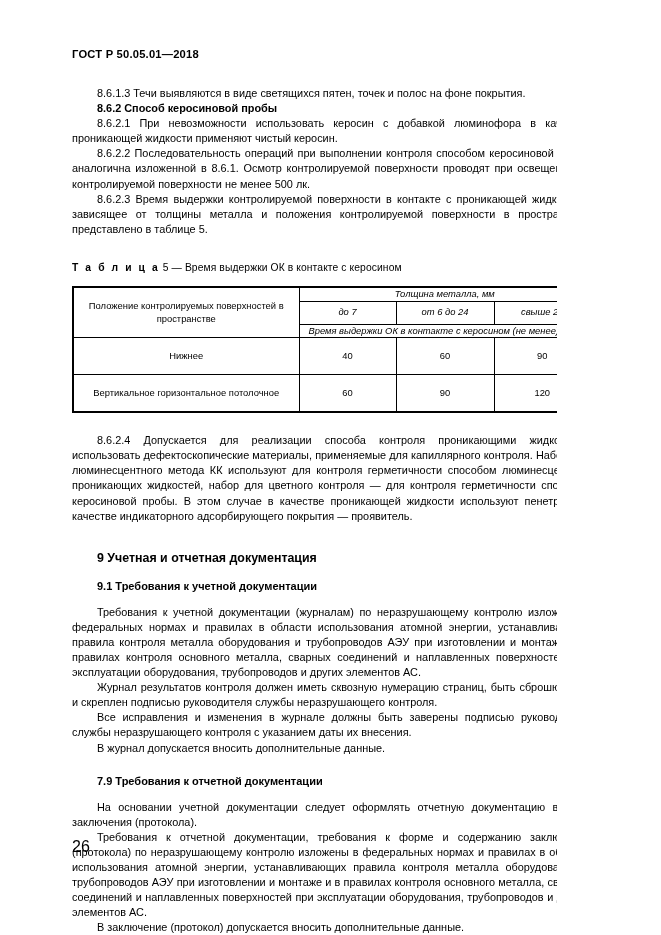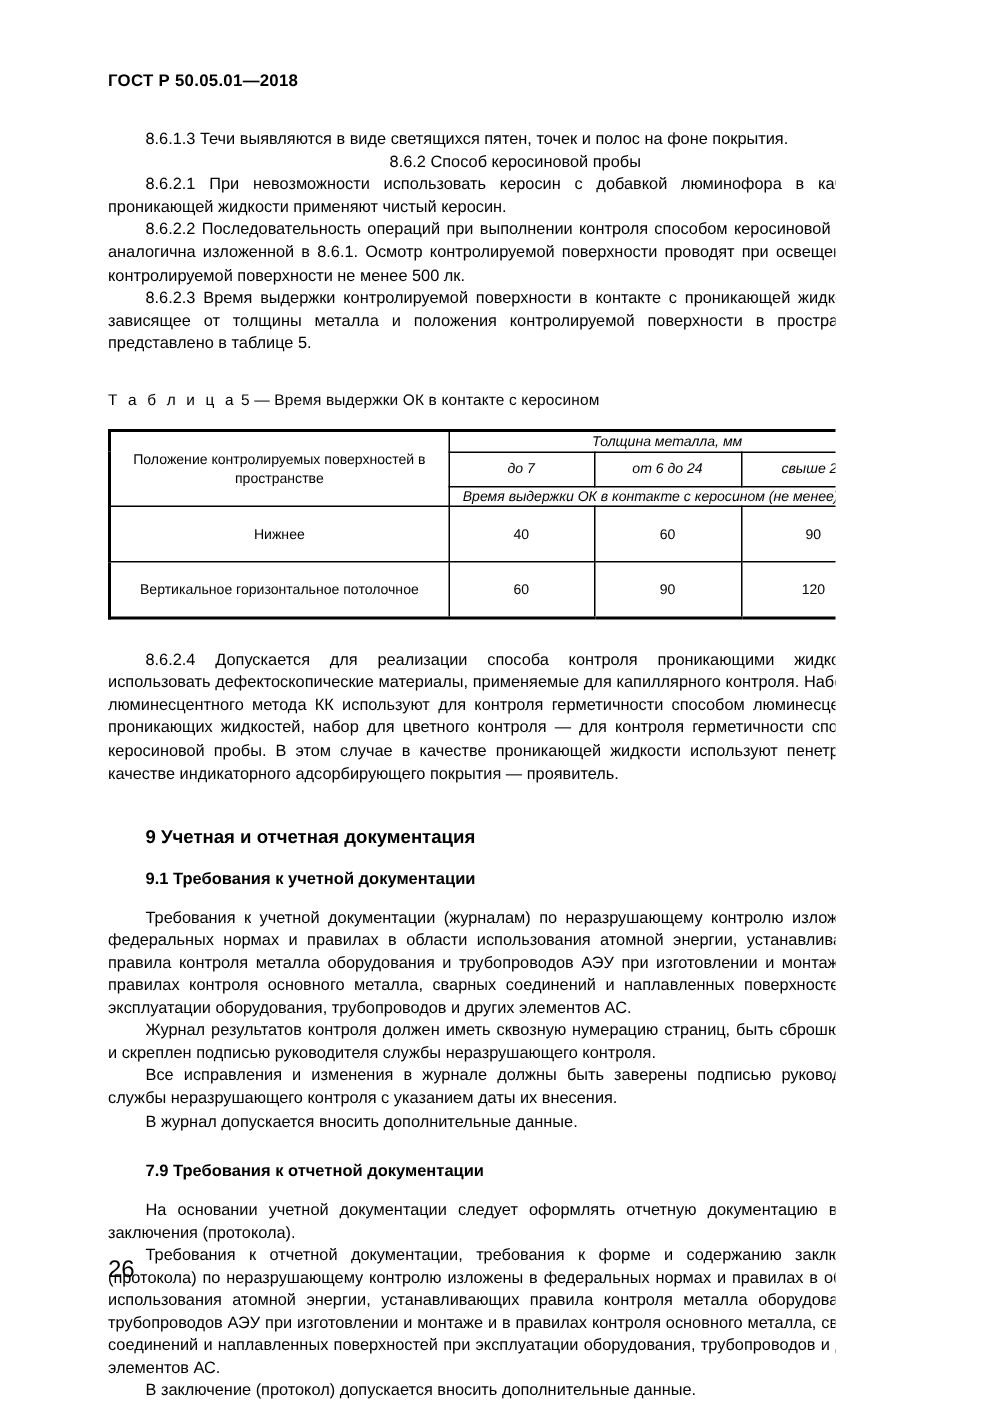--- a/index.html
+++ b/index.html
@@ -41,22 +41,22 @@
     font-size: 10.9px;
     line-height: 15.1px;
     text-align: justify;
     text-justify: inter-word;
     hyphens: manual;
   }
   p.indent {
     text-indent: 25px;
   }
   p.bold {
-    font-weight: normal;
-    text-align: center;
+    font-weight: bold;
+    text-align: left;
     text-indent: 25px;
   }
   .h1 {
     font-size: 12.4px;
     font-weight: bold;
     text-indent: 25px;
     margin: 0;
     line-height: 16px;
   }
   .h2 {
@@ -74,20 +74,21 @@
   
   .table-caption {
     font-size: 10.3px;
     line-height: 14px;
     margin: 0;
     letter-spacing: 0.1px;
     white-space: nowrap;
   }
   .table-caption .tkw {
     letter-spacing: 2.1px;
+    font-weight: bold;
   }
   .sp-tcap-top    { height: 24px; }
   .sp-tcap-bottom { height: 11px; }
   .sp-tbl-bottom  { height: 20px; }
 
   table.t5 {
     border-collapse: collapse;
     width: 518px;
     table-layout: fixed;
     font-size: 9.4px;

